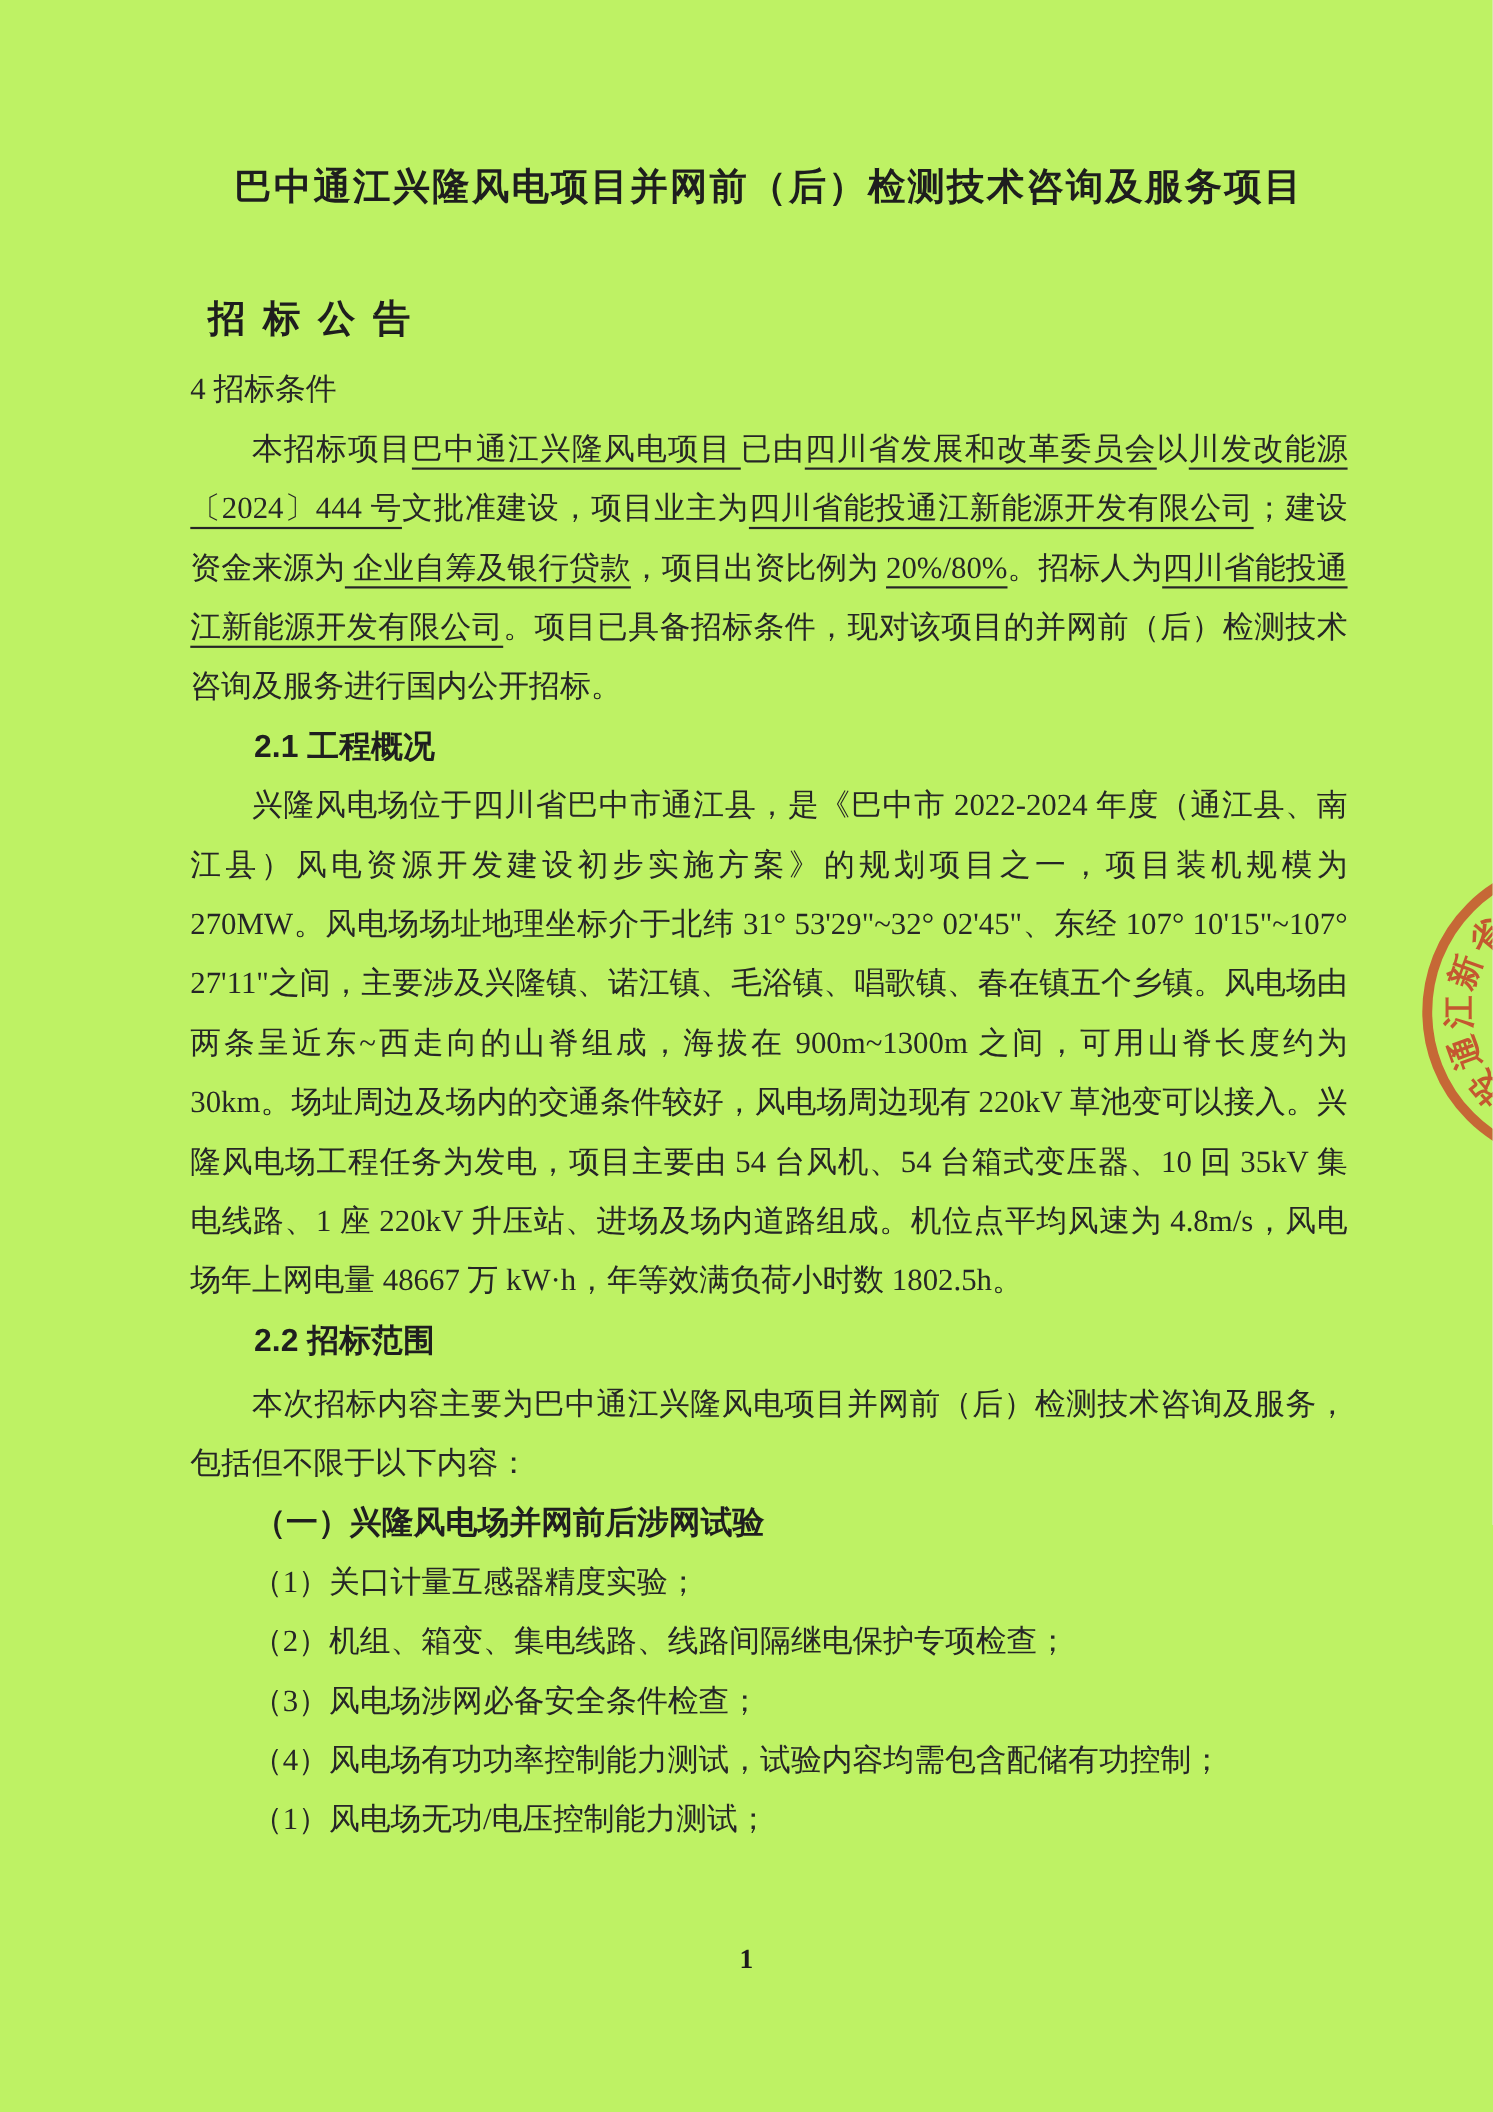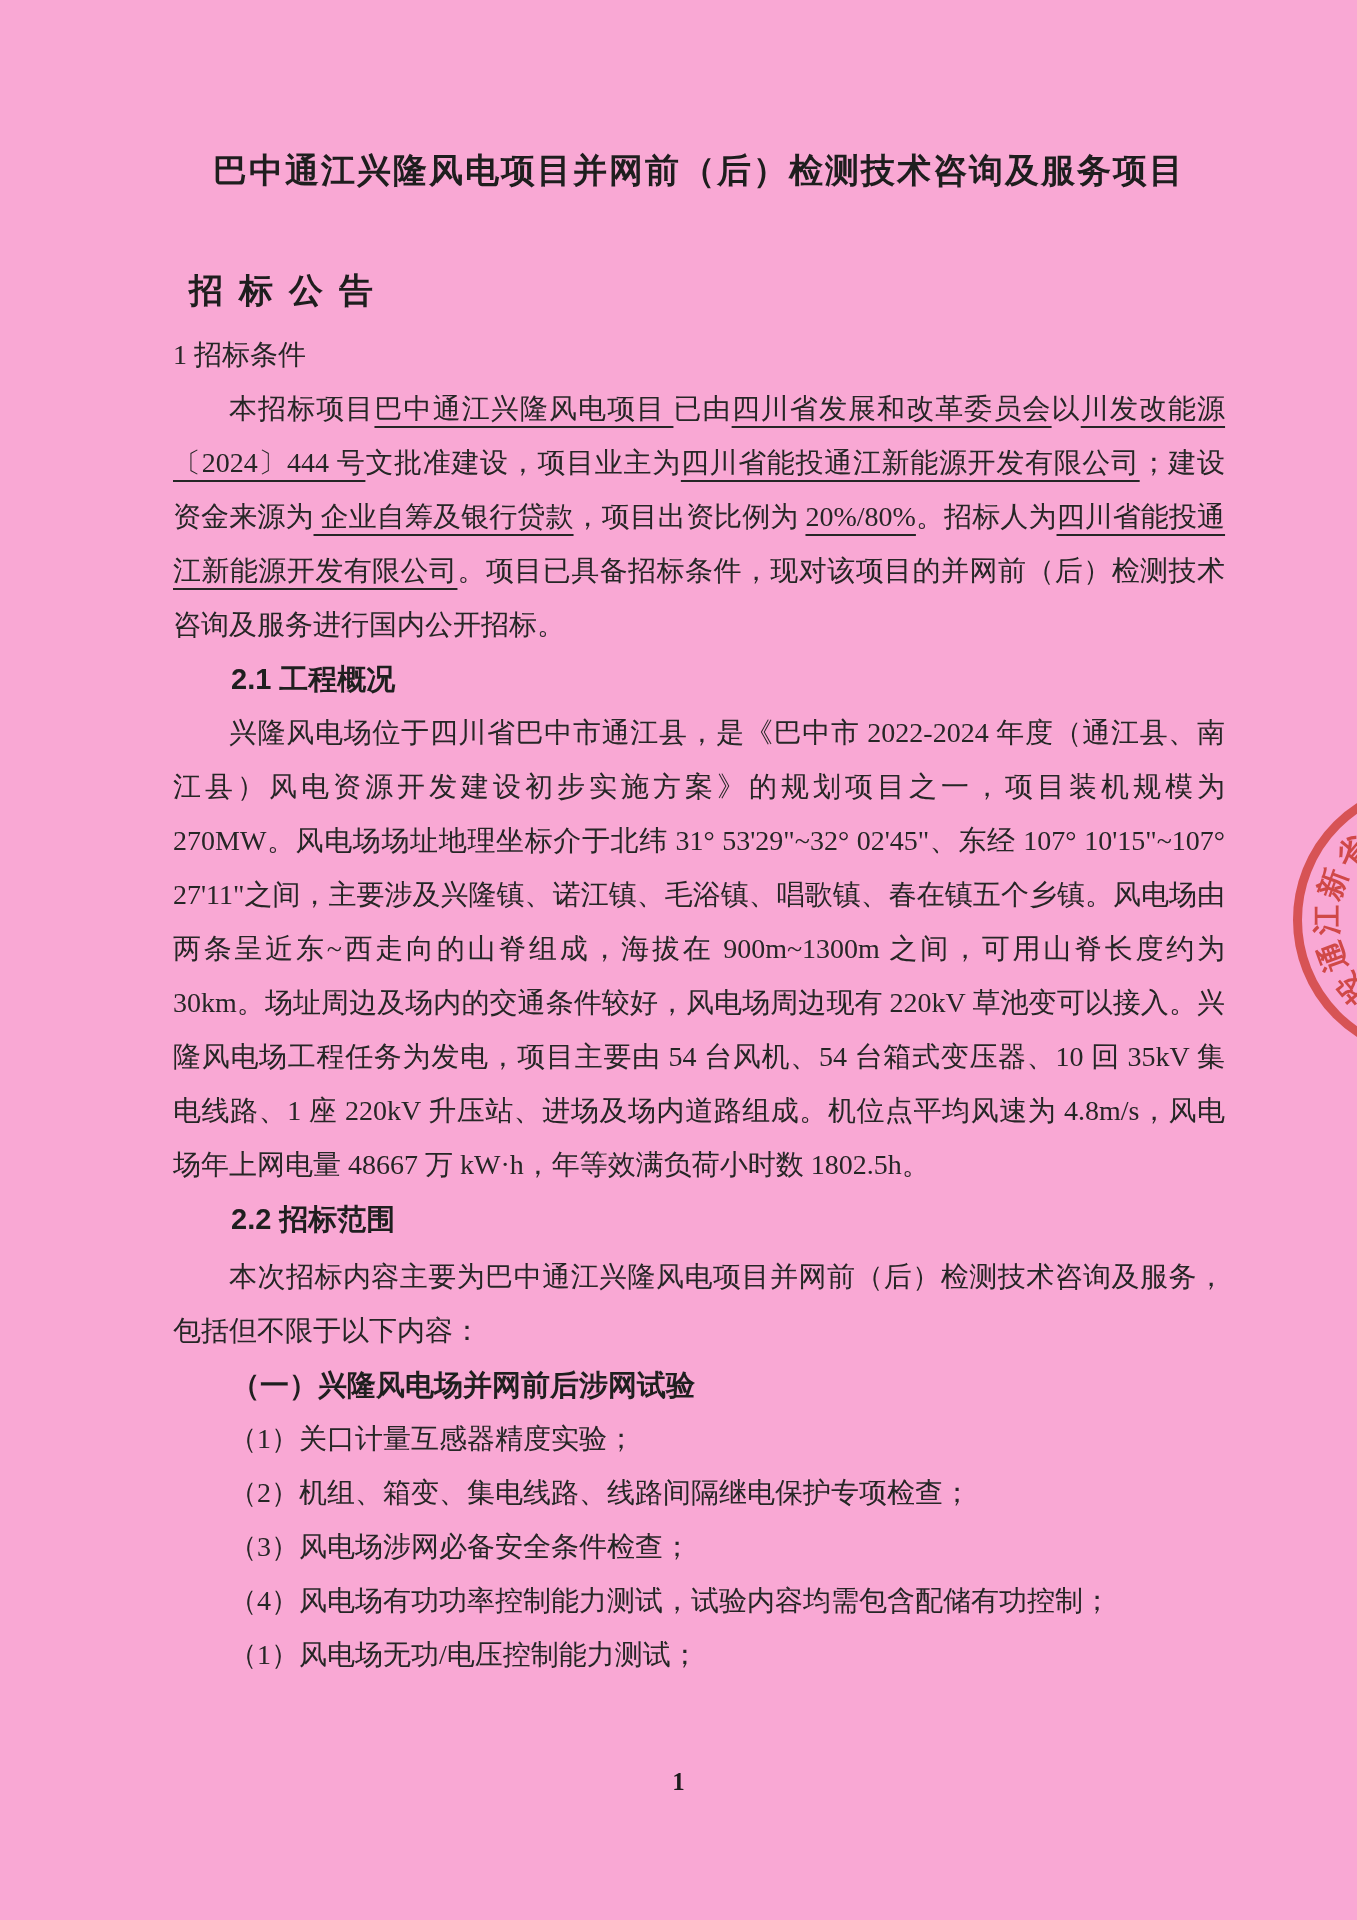--- a/index.html
+++ b/index.html
@@ -1,20 +1,20 @@
 <!DOCTYPE html>
 <html><head>
 <meta charset="utf-8">
 <style>
   html,body{margin:0;padding:0;background:#e8e8e8;}
   .page{
     position:relative;
     width:1357px;height:1920px;
     margin:0 auto;
-    background:#f9a8d4;
+    background:#bef264;
     overflow:hidden;
     font-family:"Liberation Serif","DejaVu Serif",serif;
     color:#262626;
   }
   .content{
     position:absolute;
     left:173px;top:0;
     width:1052px;
   }
   .doc-title{
@@ -101,21 +101,21 @@
 </style>
 </head>
 <body>
 
 <div class="page">
   <div class="content">
 
     <h1 class="doc-title">巴中通江兴隆风电项目并网前（后）检测技术咨询及服务项目</h1>
     <h2 class="doc-subtitle">招标公告</h2>
 
-    <p class="line">1 招标条件</p>
+    <p class="line">4 招标条件</p>
     <p class="line para"><span>本招标项目</span><span class="u">巴中通江兴隆风电项目 </span><span>已由</span><span class="u">四川省发展和改革委员会</span><span>以</span><span class="u">川发改能源〔2024〕444 号</span><span>文批准建设，项目业主为</span><span class="u">四川省能投通江新能源开发有限公司</span><span>；建设资金来源为</span><span class="u"> 企业自筹及银行贷款</span><span>，项目出资比例为 </span><span class="u">20%/80%</span><span>。招标人为</span><span class="u">四川省能投通江新能源开发有限公司</span><span>。项目已具备招标条件，现对该项目的并网前（后）检测技术咨询及服务进行国内公开招标。</span></p>
 
 
     <p class="line indent bold">2.1 工程概况</p>
     <p class="line para">兴隆风电场位于四川省巴中市通江县，是《巴中市 2022-2024 年度（通江县、南江县）风电资源开发建设初步实施方案》的规划项目之一，项目装机规模为 270MW。风电场场址地理坐标介于北纬 31° 53'29"~32° 02'45"、东经 107° 10'15"~107° 27'11"之间，主要涉及兴隆镇、诺江镇、毛浴镇、唱歌镇、春在镇五个乡镇。风电场由两条呈近东~西走向的山脊组成，海拔在 900m~1300m 之间，可用山脊长度约为 30km。场址周边及场内的交通条件较好，风电场周边现有 220kV 草池变可以接入。兴隆风电场工程任务为发电，项目主要由 54 台风机、54 台箱式变压器、10 回 35kV 集电线路、1 座 220kV 升压站、进场及场内道路组成。机位点平均风速为 4.8m/s，风电场年上网电量 48667 万 kW·h，年等效满负荷小时数 1802.5h。</p>
 
     <p class="line indent bold">2.2 招标范围</p>
     <p class="line para mt">本次招标内容主要为巴中通江兴隆风电项目并网前（后）检测技术咨询及服务，包括但不限于以下内容：</p>
 
     <p class="line indent bold">（一）兴隆风电场并网前后涉网试验</p>

